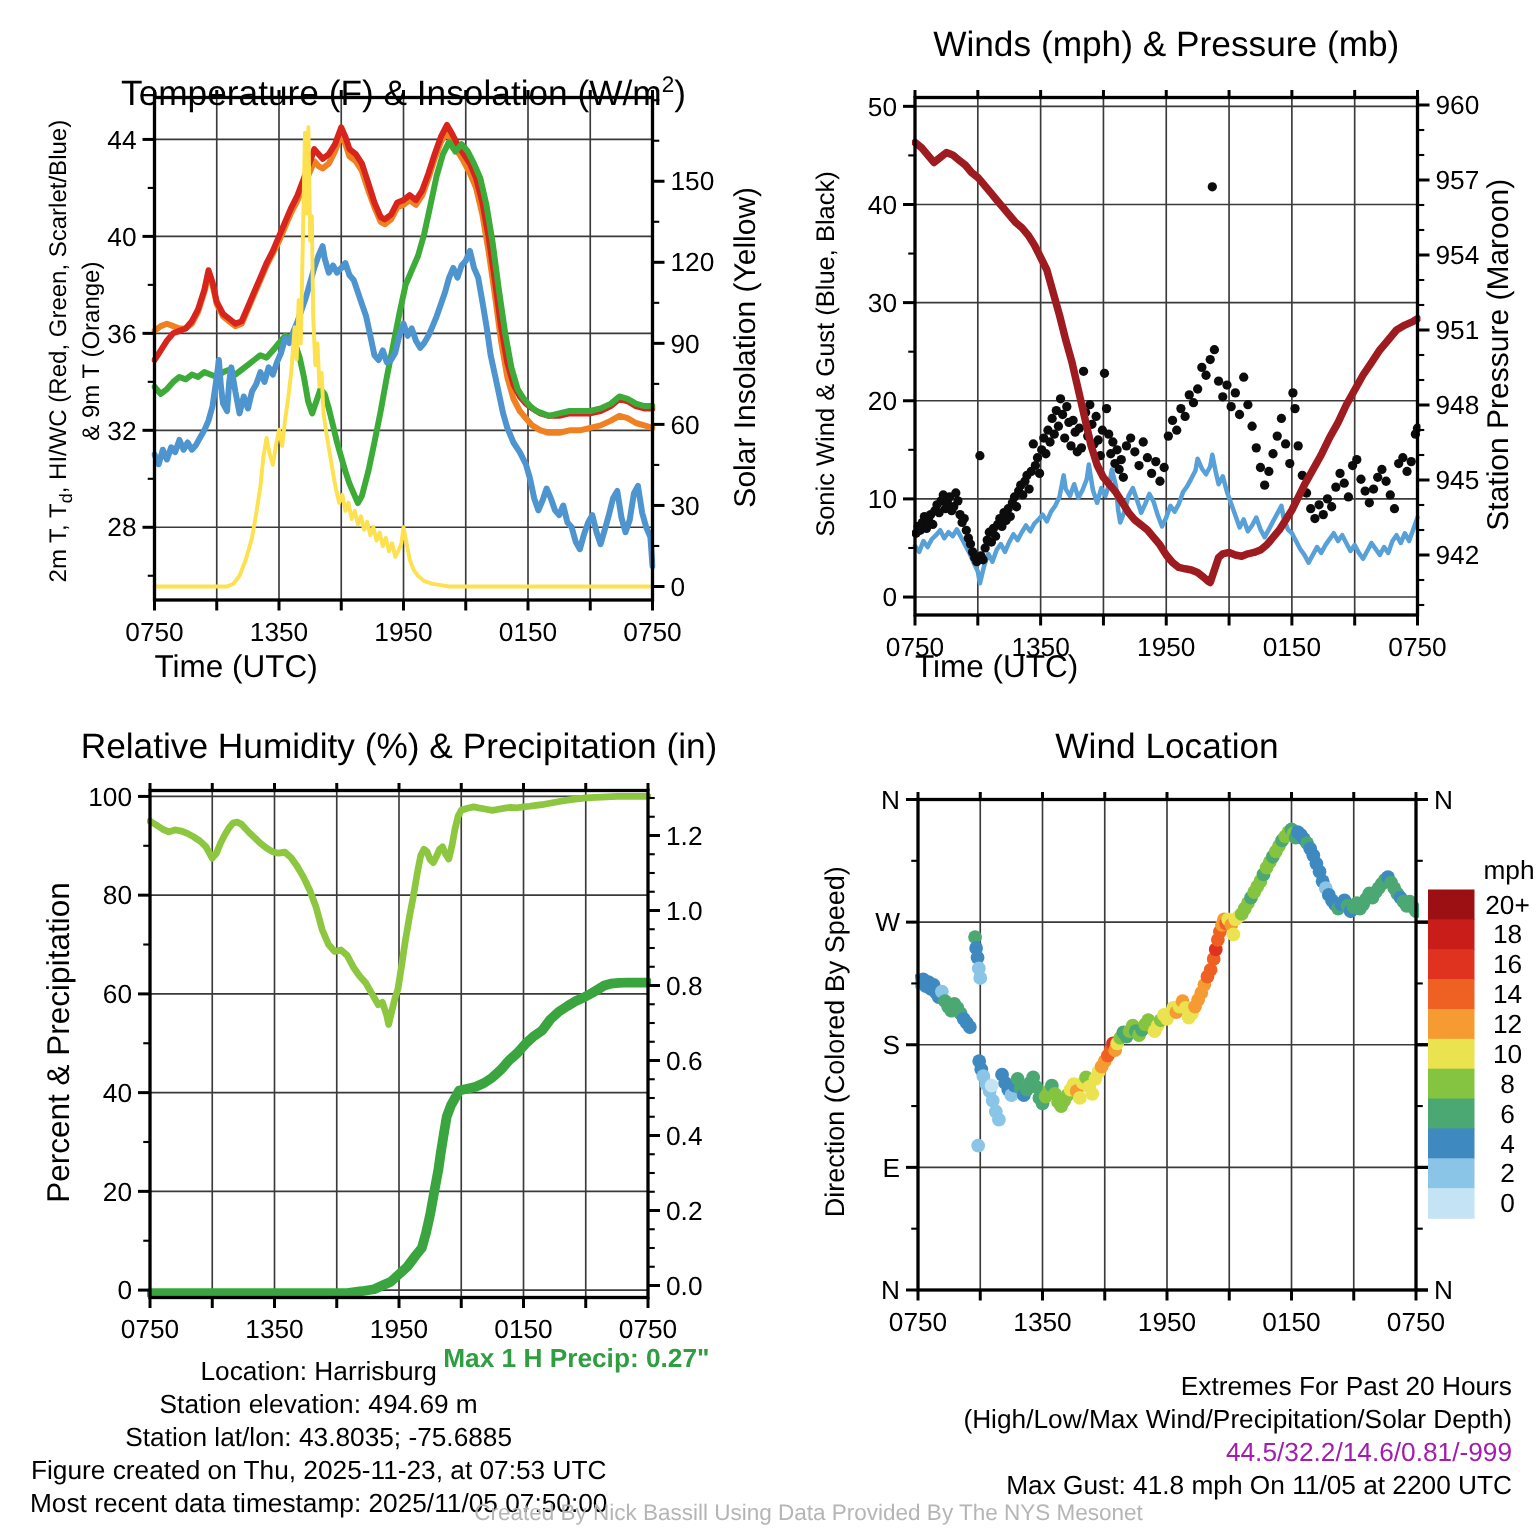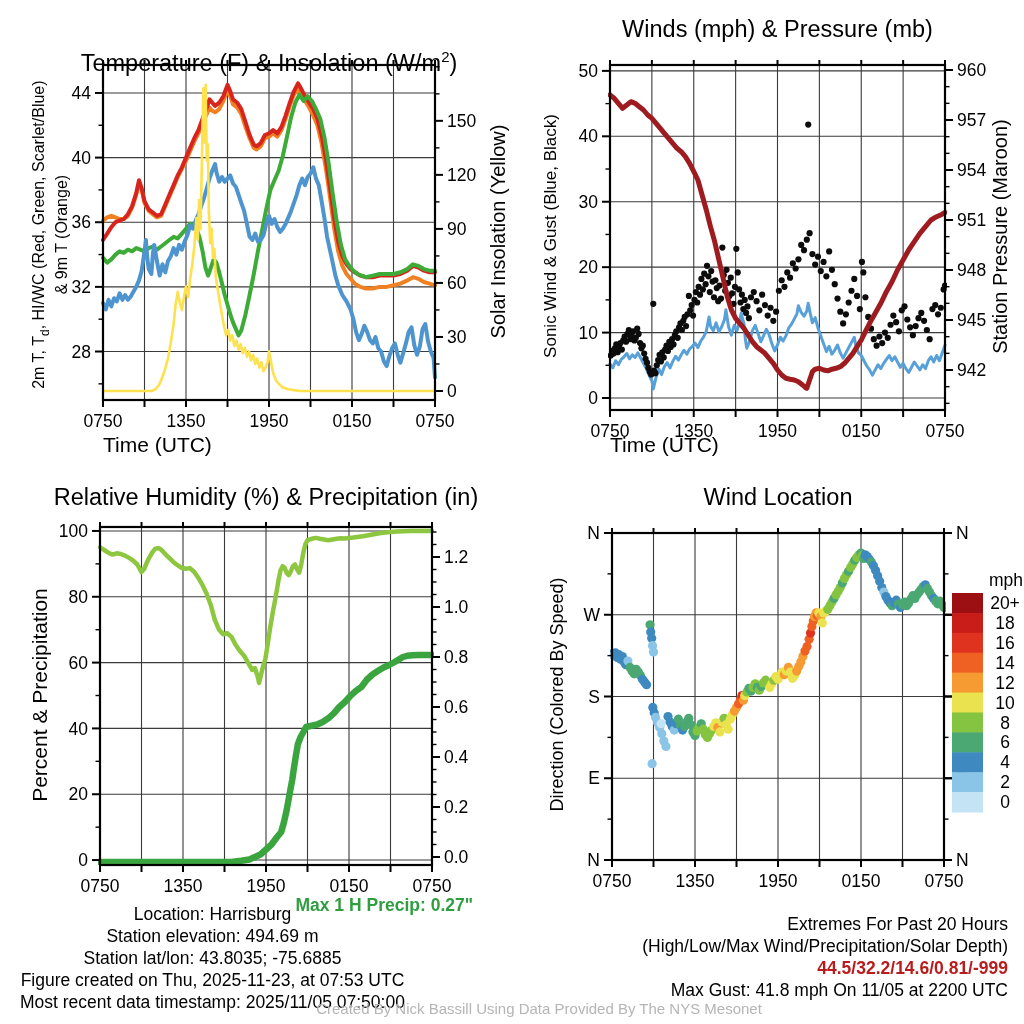--- a/index.html
+++ b/index.html
@@ -927,18 +927,18 @@
     <div class="footer-line">Location: Harrisburg</div>
     <div class="footer-line">Station elevation: 494.69 m</div>
     <div class="footer-line">Station lat/lon: 43.8035; -75.6885</div>
     <div class="footer-line">Figure created on Thu, 2025-11-23, at 07:53 UTC</div>
     <div class="footer-line">Most recent data timestamp: 2025/11/05 07:50:00</div>
   </div>
 
   <div class="lbl" style="left:524px;top:913px;width:484px;">
     <div class="extreme">Extremes For Past 20 Hours</div>
     <div class="extreme">(High/Low/Max Wind/Precipitation/Solar Depth)</div>
-    <div class="extreme" id="extremes-values" style="font-weight: bold; color: #b91c1c;">44.5/32.2/14.6/0.81/-999</div>
+    <div class="extreme" id="extremes-values" style="font-weight: normal; color: #a21caf;">44.5/32.2/14.6/0.81/-999</div>
     <div class="extreme">Max Gust: 41.8 mph On 11/05 at 2200 UTC</div>
   </div>
 
   <div class="lbl credit" id="credit" style="left: 0px; top: 1000px; color: rgb(181, 181, 181);">Created By Nick Bassill Using Data Provided By The NYS Mesonet</div>
 </div>
 
 </body></html>

